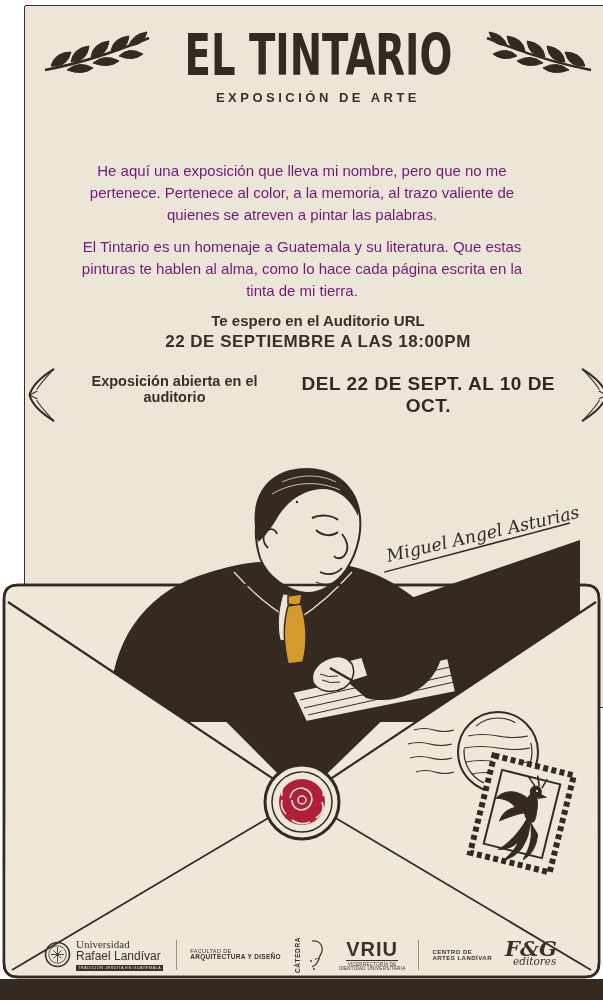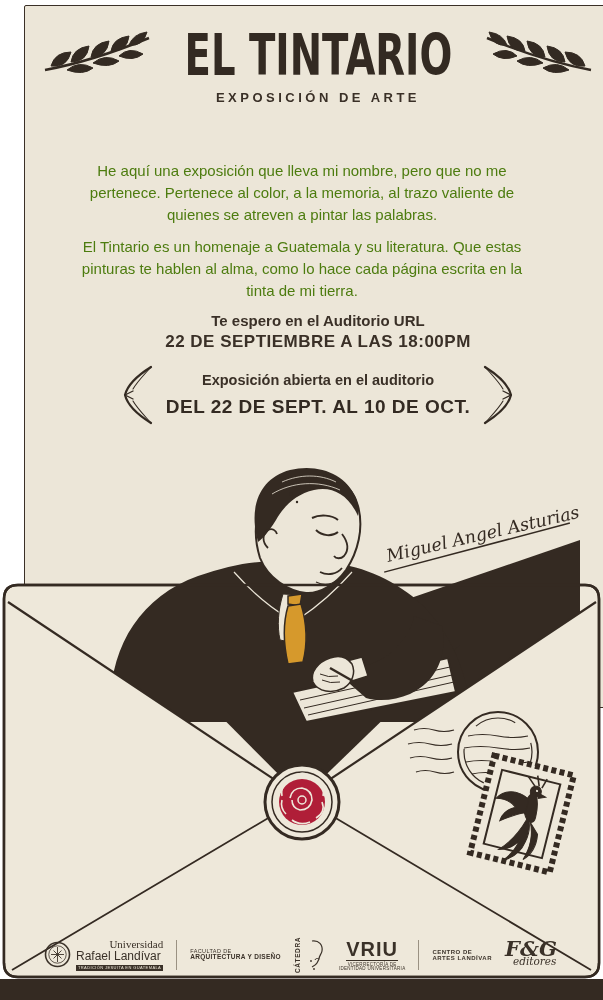--- a/index.html
+++ b/index.html
@@ -13,41 +13,41 @@
   .title-row{position:absolute;left:0;right:0;top:14px;height:70px;
              display:flex;align-items:center;justify-content:center;gap:6px;}
   .poster-title{margin:0;font-family:"DejaVu Sans",sans-serif;font-weight:bold;
                 font-size:46px;color:#332a22;letter-spacing:0px;
                 transform:scale(.84,1.22);white-space:nowrap;}
   .poster-subtitle{position:absolute;left:0;right:0;top:84px;font-size:13px;
                    font-weight:bold;letter-spacing:3.5px;color:#3a3027;}
   .headline{position:absolute;left:0;right:0;top:122px;font-size:19px;
             font-weight:bold;letter-spacing:1.2px;color:#3a3027;}
   .para{position:absolute;left:45px;width:464px;font-size:15px;line-height:1.46;
-        color:#4d7c0f;}
+        color:#701a75;}
   .para1{top:154px;} .para2{top:230px;}
   .venue{position:absolute;left:0;right:0;top:306px;font-size:15px;font-weight:bold;color:#3a3027;}
   .datetime{position:absolute;left:0;right:0;top:326px;font-size:17px;font-weight:bold;
             letter-spacing:.5px;color:#3a3027;}
   .dates-banner{position:absolute;left:0;right:0;top:358px;display:flex;
                 align-items:center;justify-content:center;gap:12px;}
-  .dates-col{display:flex;flex-direction:column;gap:8px;}
+  .dates-col{display:flex;flex-direction:row;gap:8px;}
   .dates-label{font-size:14.5px;font-weight:bold;color:#3a3027;}
   .dates-big{font-size:19px;font-weight:bold;letter-spacing:.5px;color:#332a22;}
 
   
   .scene{position:absolute;left:0;top:430px;width:603px;height:570px;}
 
   
   .footer{position:absolute;left:30px;right:30px;top:932px;height:46px;z-index:6;
           display:flex;align-items:center;justify-content:center;gap:13px;color:#3a3128;}
   .logo{display:flex;align-items:center;gap:5px;}
   .logo .col{display:flex;flex-direction:column;line-height:1.05;}
   .divider{width:1px;height:30px;background:#9a9182;}
-  .url-l1{font-family:"Liberation Serif",serif;font-size:11px;text-align:right;}
+  .url-l1{font-family:"Liberation Serif",serif;font-size:11px;}
   .url-l2{font-family:Liberation Sans, sans-serif;font-size:12px;}
   .url-tag{margin-top:2px;background:#3a3128;color:#ece6d8;font-size:4px;
            letter-spacing:.4px;padding:1px 2px;text-align:center;}
   .fac-l1{font-size:5.5px;letter-spacing:.4px;}
   .fac-l2{font-size:6.5px;font-weight:bold;letter-spacing:.3px;}
   .catedra-txt{font-size:6.5px;font-weight:bold;letter-spacing:.6px;
                writing-mode:vertical-rl;transform:rotate(180deg);}
   .vriu{display:flex;flex-direction:column;align-items:center;line-height:1;}
   .vriu-name{font-size:20px;font-weight:bold;letter-spacing:1px;}
   .vriu-rule{width:52px;height:1px;background:#3a3128;margin:1px 0 2px;}

